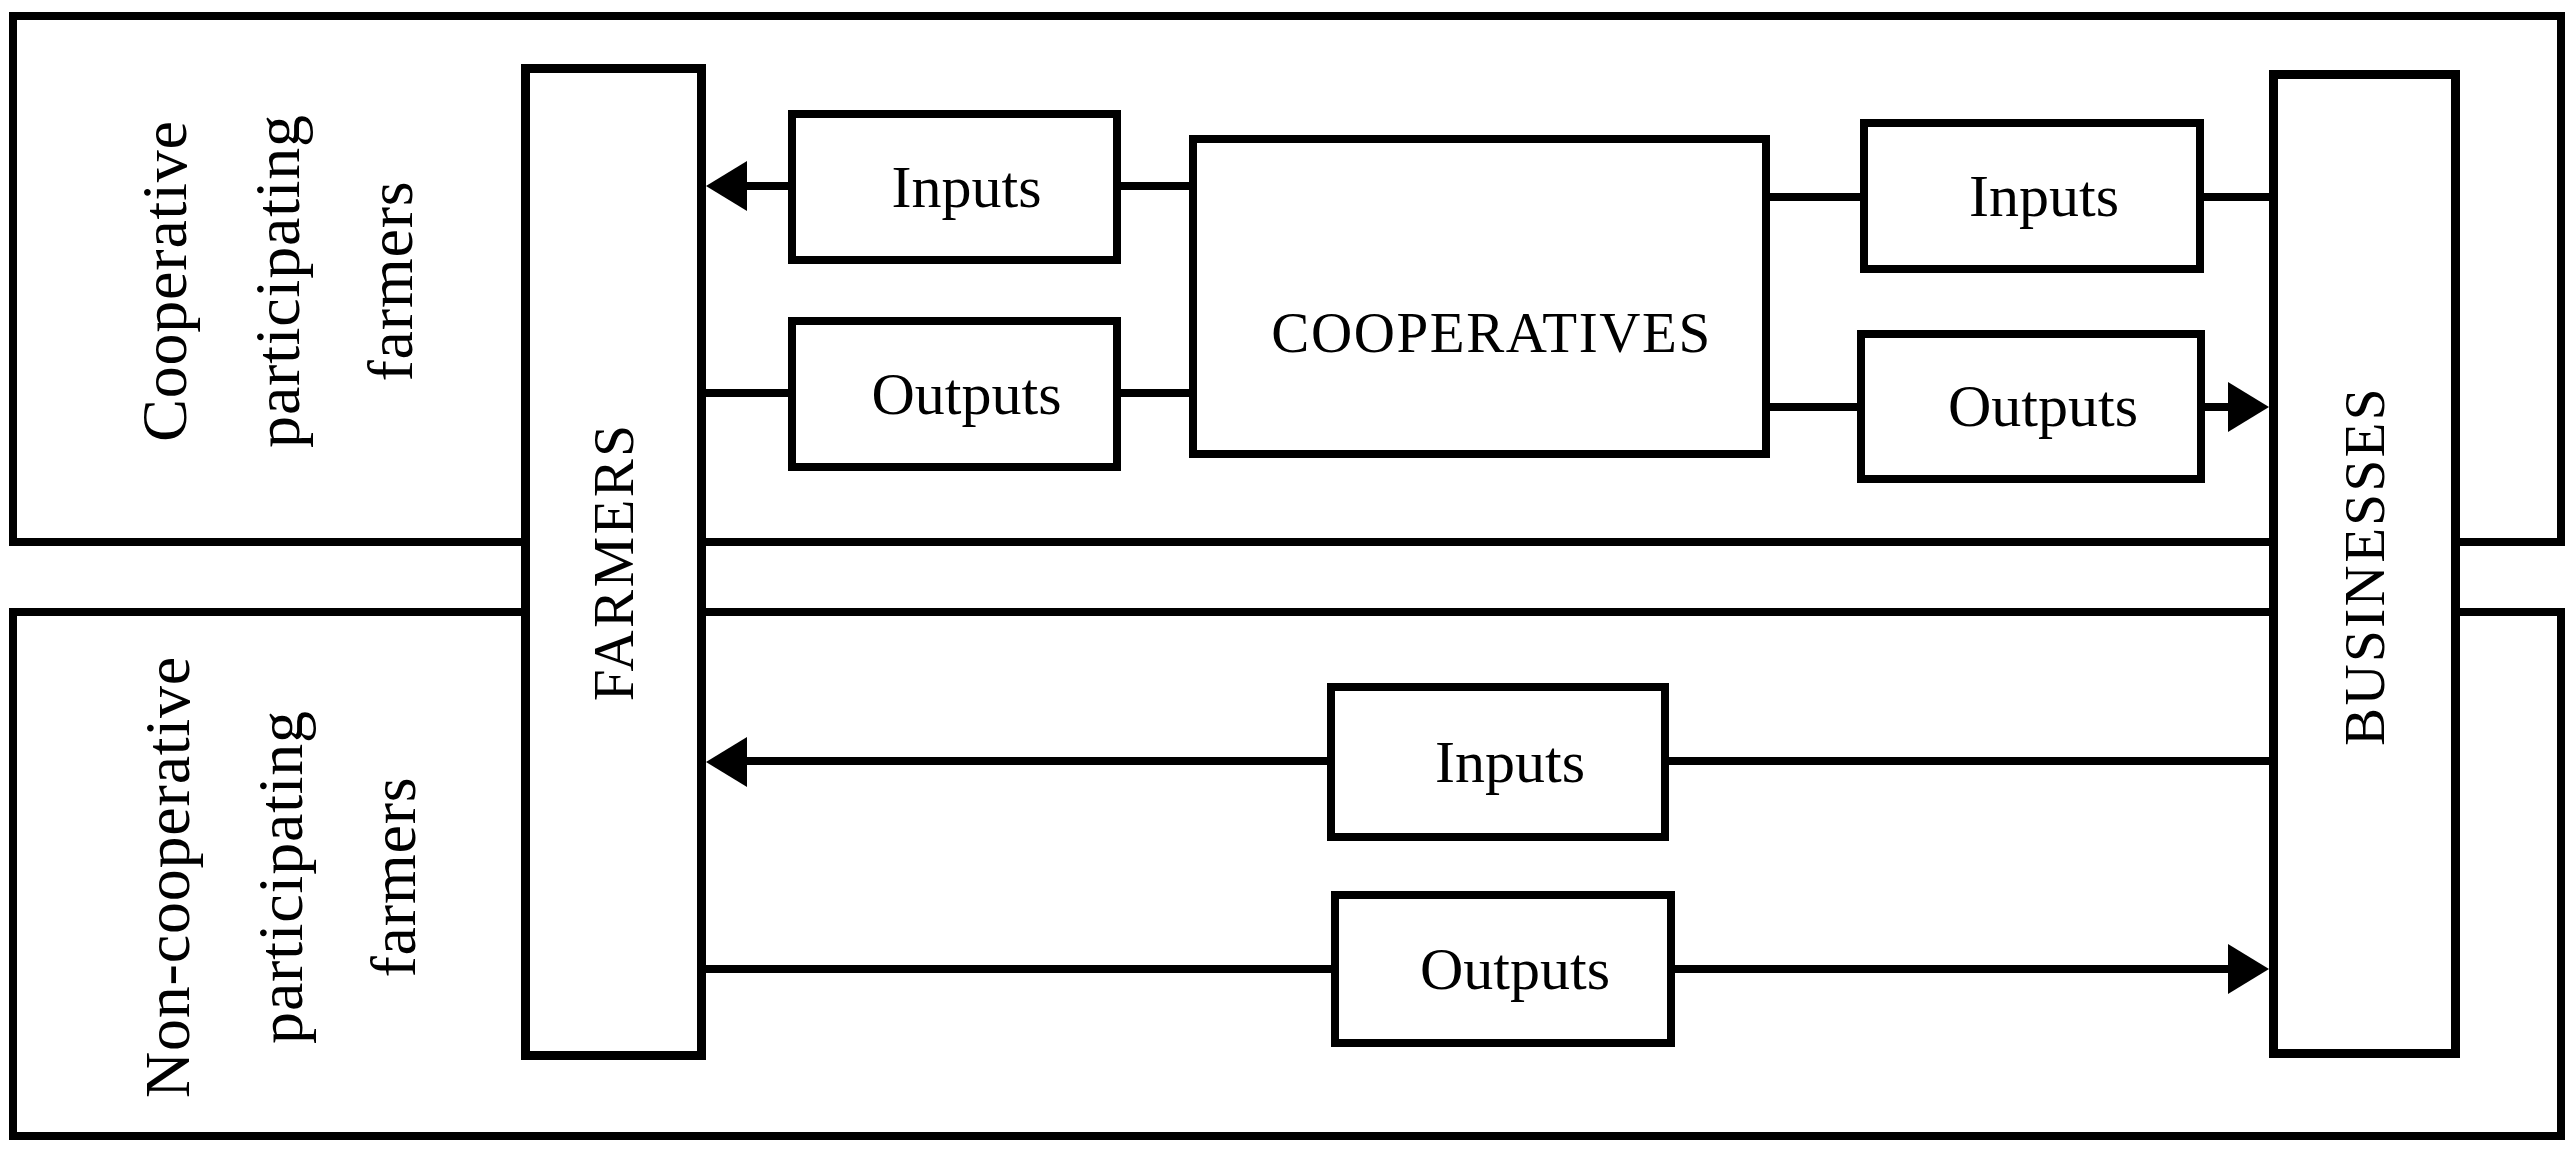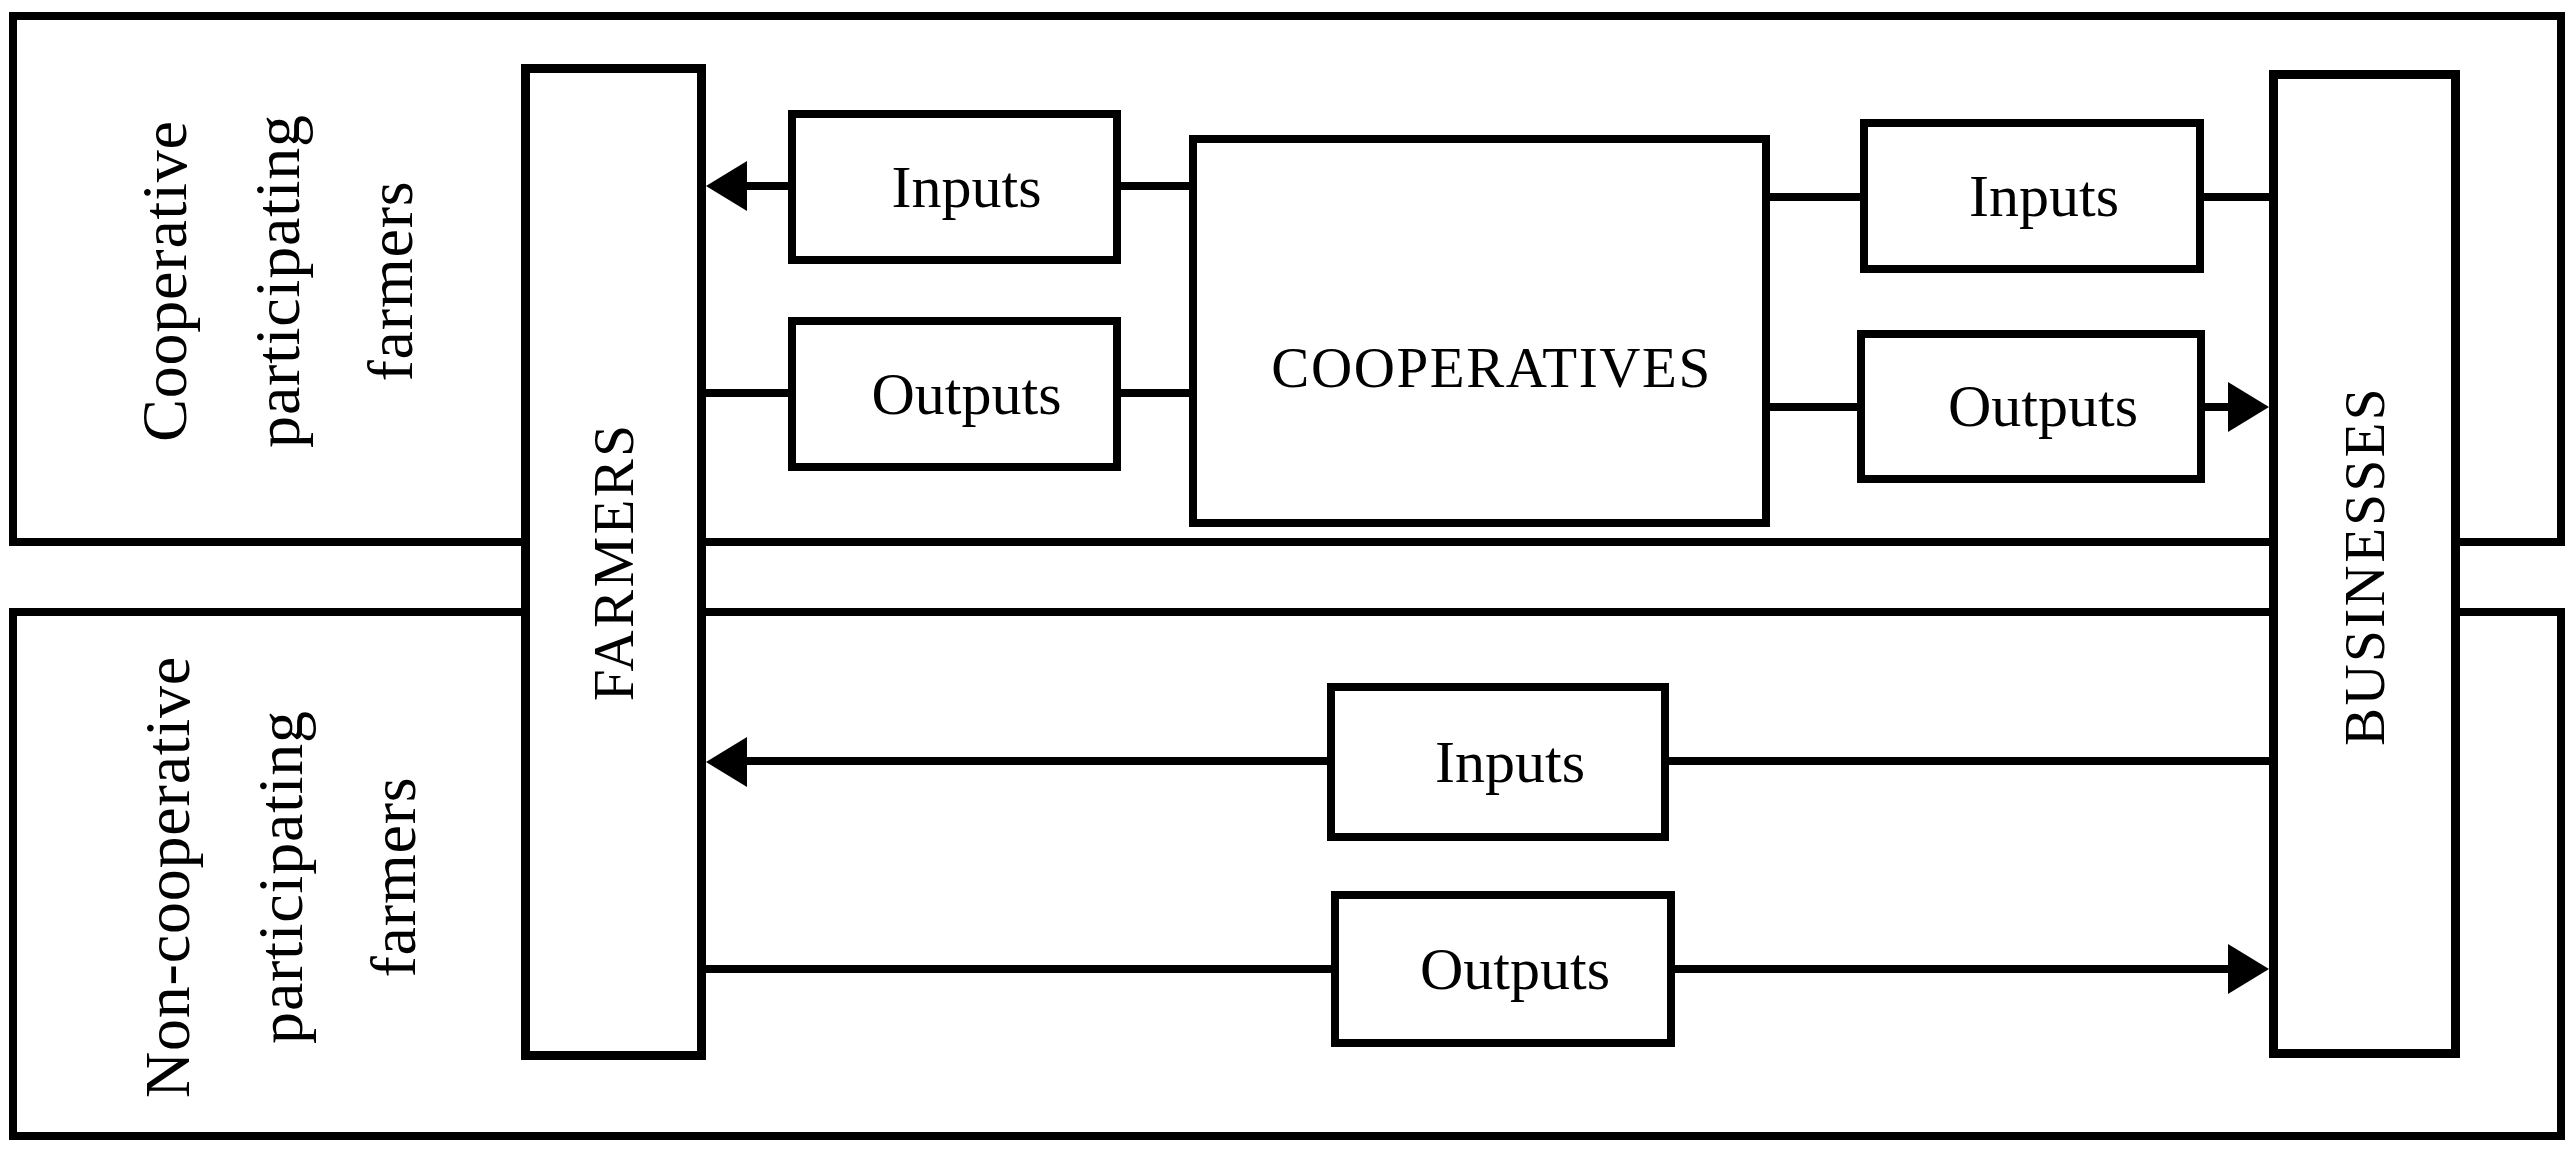--- a/index.html
+++ b/index.html
@@ -71,21 +71,21 @@
   <div class="hline" style="left:703px;top:965px;width:632px;"></div>
   <div class="hline" style="left:1671px;top:965px;width:562px;"></div>
   <div class="arrow-right" style="left:2228px;top:944px;"></div>
 
   <div class="node node-tall" style="left:521px;top:64px;width:185px;height:996px;"></div>
   <div class="node node-tall" style="left:2269px;top:70px;width:191px;height:988px;"></div>
 
   <div class="vlabel entity-label" style="left:613px;top:562px;">FARMERS</div>
   <div class="vlabel entity-label" style="left:2364px;top:566px;">BUSINESSES</div>
 
-  <div class="node node-coop" style="left:1189px;top:135px;width:581px;height:392px;">
+  <div class="node node-coop" style="left:1189px;top:135px;width:581px;height:323px;">
     <span class="box-label">COOPERATIVES</span>
   </div>
 
   <div class="node" style="left:788px;top:110px;width:333px;height:154px;">
     <span class="box-label">Inputs</span>
   </div>
 
   <div class="node" style="left:788px;top:317px;width:333px;height:154px;">
     <span class="box-label">Outputs</span>
   </div>

